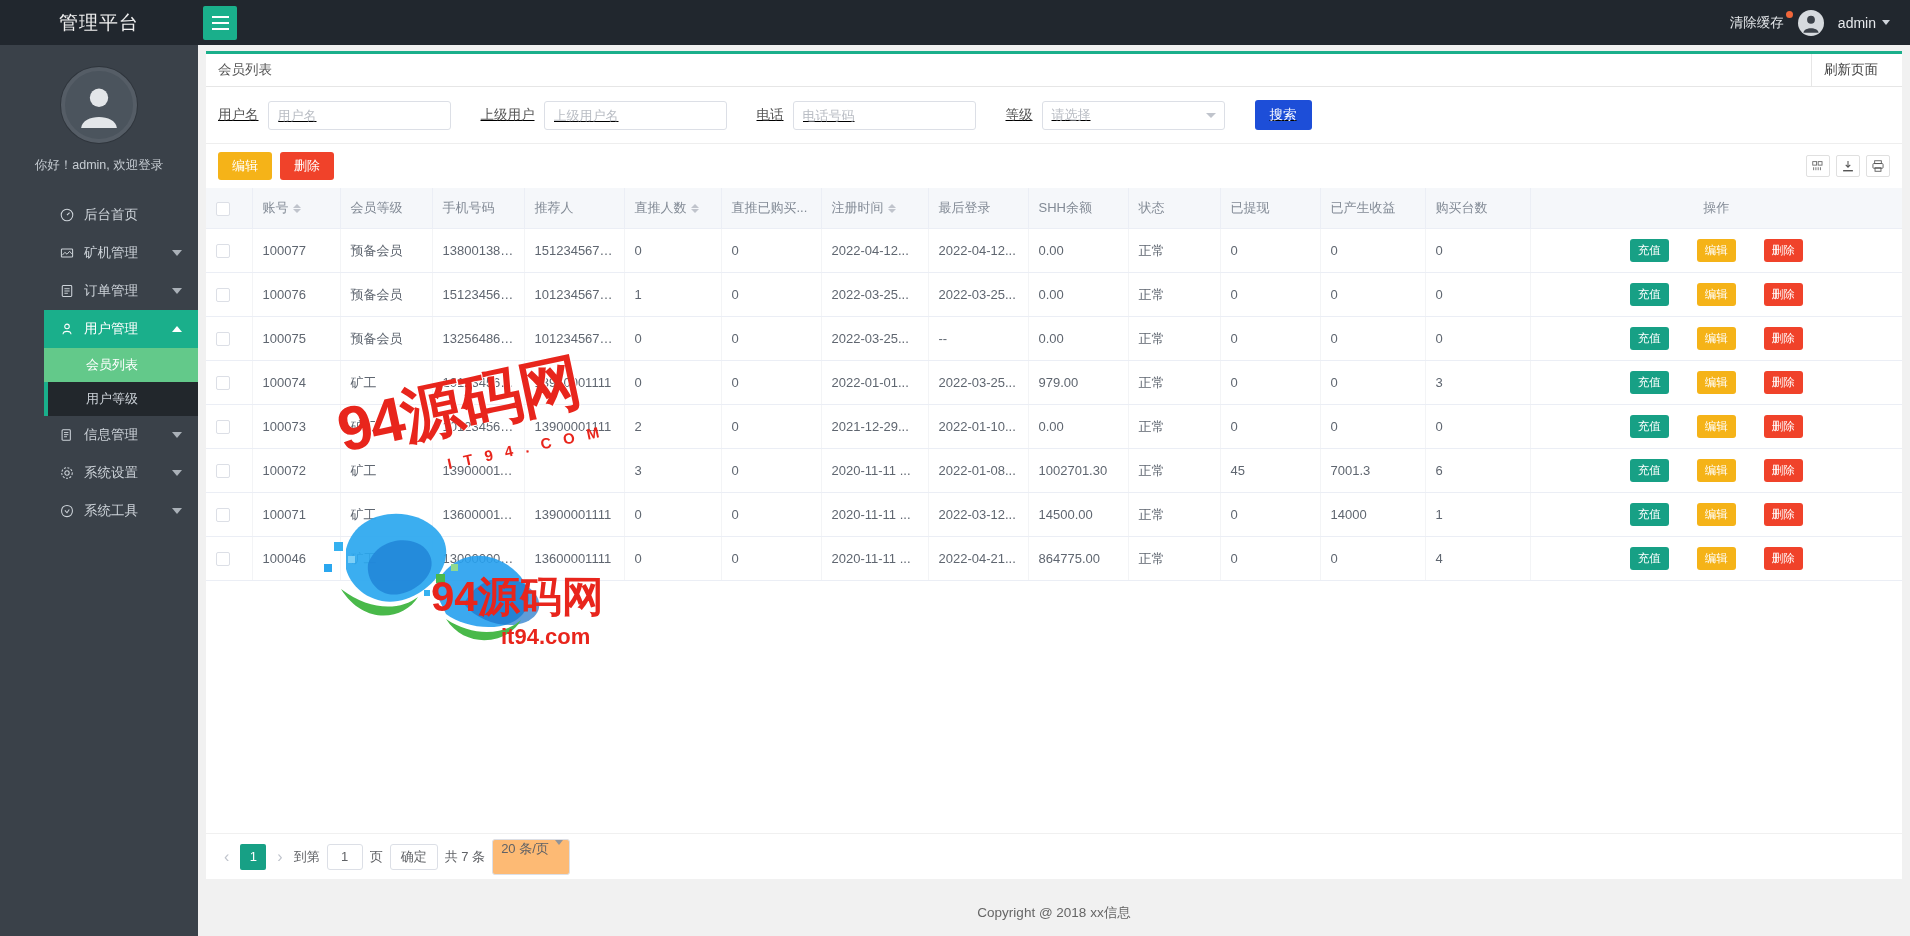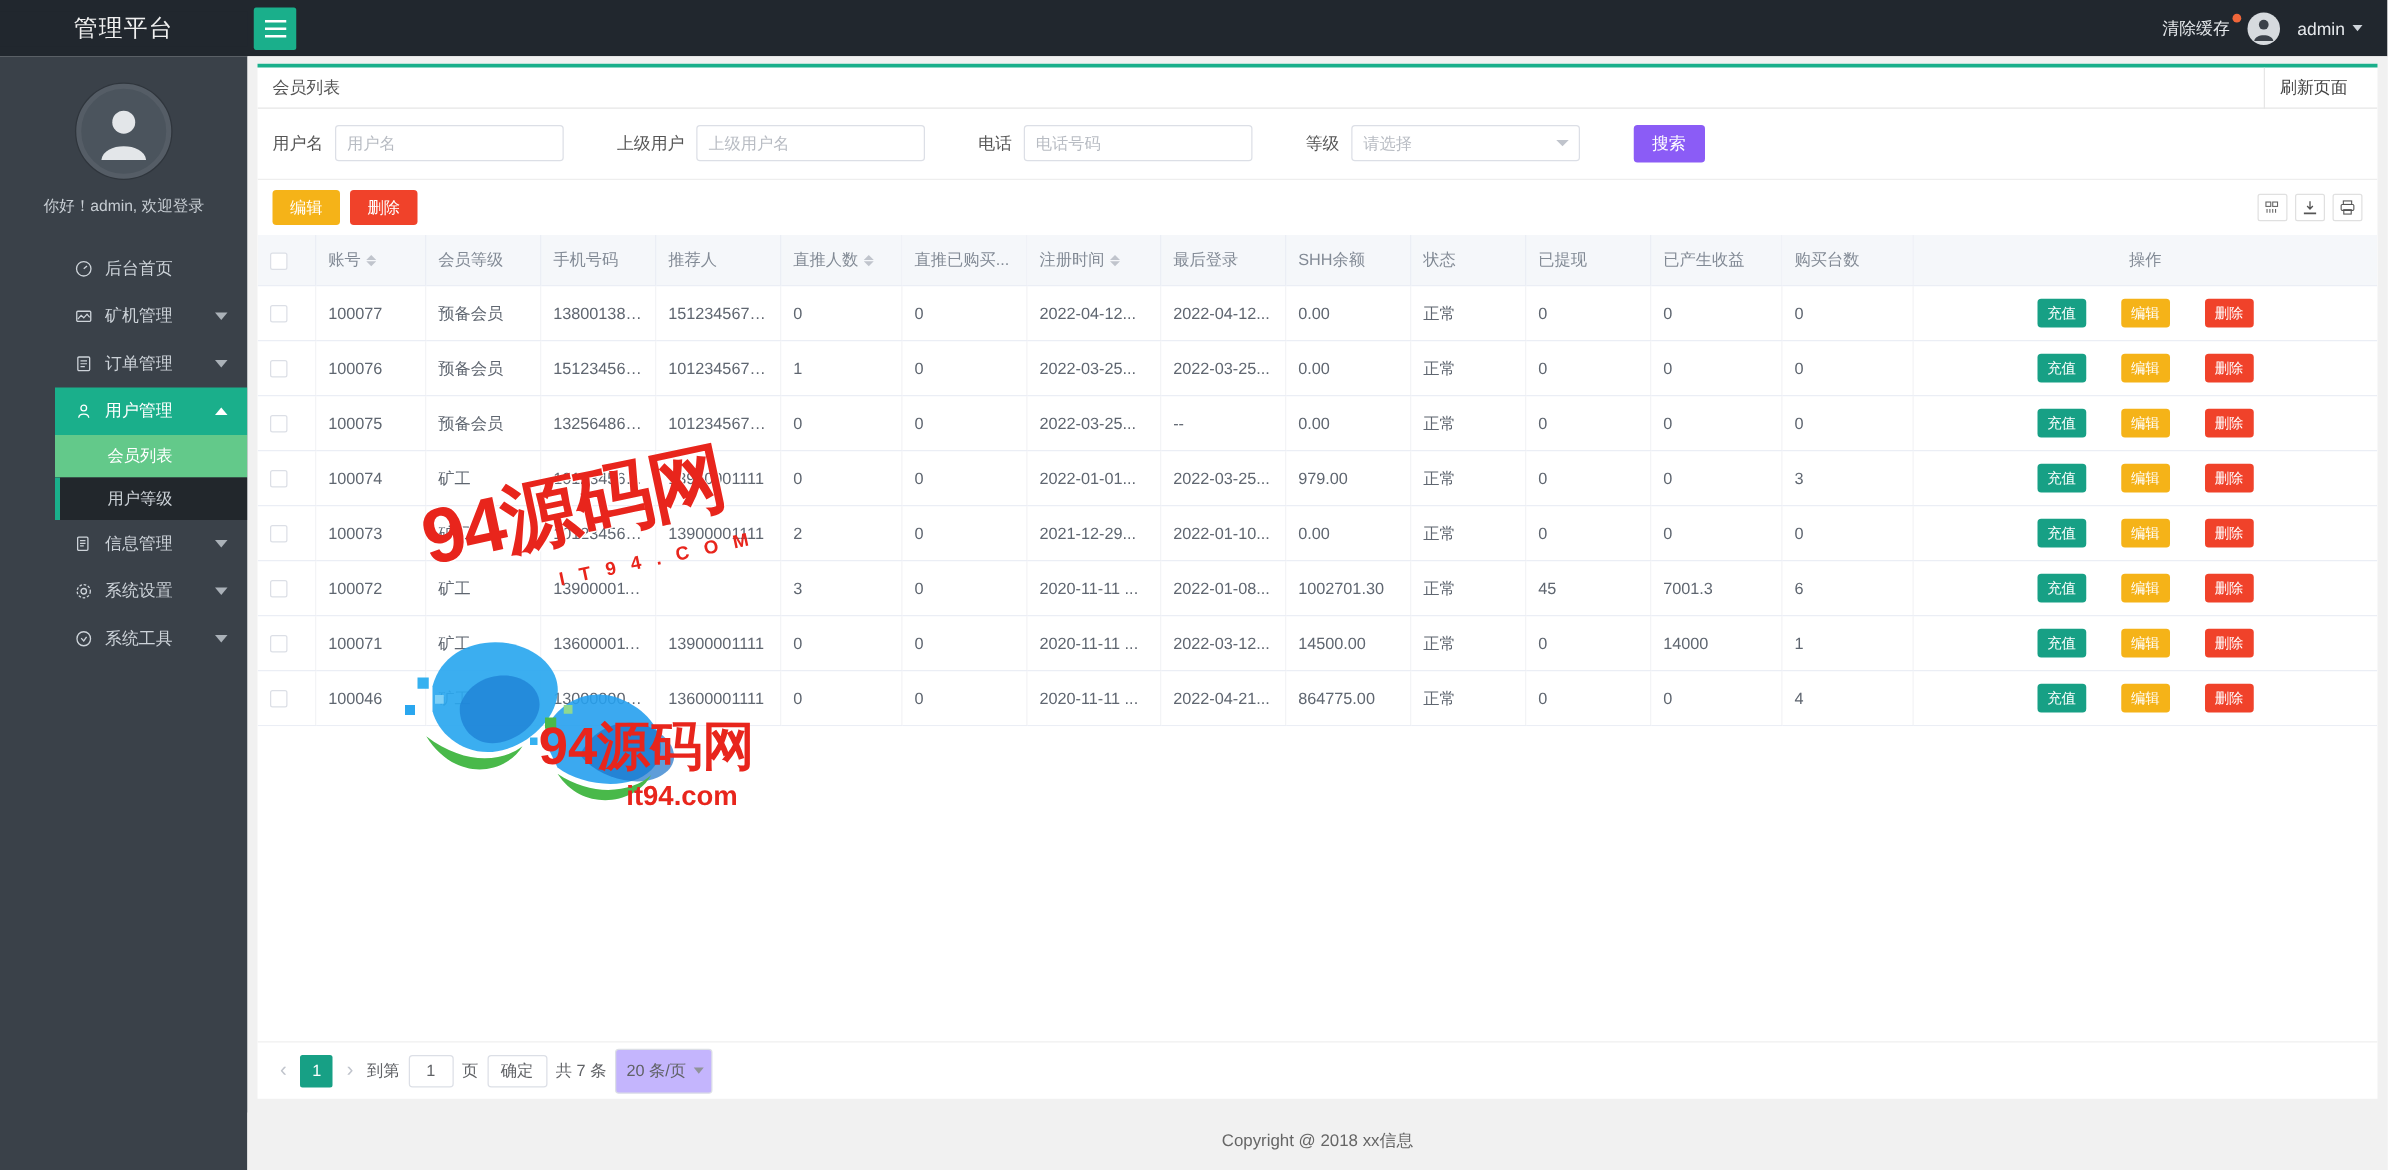--- a/index.html
+++ b/index.html
@@ -97,22 +97,22 @@
     display: flex; align-items: center; padding: 0 12px;
     font-size: 13.5px; color: #555; justify-content: space-between;
   }
   .refresh-btn {
     font-size: 13.5px; color: #444; border-left: 1px solid #e6e6e6;
     padding: 0 12px; height: 33px; display: flex; align-items: center; cursor: pointer;
   }
 
   
   .searchbar {
-    display: flex; align-items: flex-start; gap: 13px;
-    padding: 13px 12px; border-bottom: 1px solid #eee;
+    display: flex; align-items: center; gap: 0;
+    padding: 13px 12px; border-bottom: 1px solid #eee; text-decoration: underline;
   }
   .fgroup { display: flex; align-items: center; margin-right: 30px; }
   .fgroup label { font-size: 13.5px; color: #555; margin-right: 9px; white-space: nowrap; }
   .fgroup input {
     height: 29px; border: 1px solid #dcdfe6; border-radius: 3px;
     padding: 0 9px; font-size: 13px; color: #333; outline: none;
     font-family: inherit; background: #fff;
   }
   .fgroup input::placeholder { color: #b8bcc3; }
   .inp-w { width: 183px; }
@@ -120,21 +120,21 @@
     width: 183px; height: 29px; border: 1px solid #dcdfe6; border-radius: 3px;
     display: flex; align-items: center; padding: 0 9px; font-size: 13px;
     color: #b8bcc3; cursor: pointer; position: relative; background: #fff;
   }
   .select-box .caret {
     position: absolute; right: 8px; width: 0; height: 0;
     border-left: 5px solid transparent; border-right: 5px solid transparent;
     border-top: 5px solid #c0c4cc;
   }
   .btn-search {
-    height: 30px; background: #8b5cf6; color: #fff; border: none;
+    height: 30px; background: #1d4ed8; color: #fff; border: none;
     border-radius: 3px; padding: 0 15px; font-size: 13.5px; cursor: pointer;
     font-family: inherit;
   }
 
   
   .toolbar {
     display: flex; align-items: center; padding: 8px 12px;
     justify-content: space-between;
   }
   .tb-left { display: flex; gap: 8px; }
@@ -224,23 +224,23 @@
   .pg-label { font-size: 13px; color: #606266; }
   .pg-input {
     width: 36px; height: 26px; border: 1px solid #dcdfe6; border-radius: 3px;
     text-align: center; font-size: 13px; color: #606266; outline: none; font-family: inherit;
   }
   .pg-confirm {
     height: 26px; border: 1px solid #dcdfe6; border-radius: 3px; background: #fff;
     font-size: 13px; color: #606266; padding: 0 10px; cursor: pointer; font-family: inherit;
   }
   .pg-size {
-    height: 36px; border: 1px solid #dcdfe6; border-radius: 3px; background: #c4b5fd;
+    height: 36px; border: 1px solid #dcdfe6; border-radius: 3px; background: #fdba74;
     font-size: 13px; color: #606266; padding: 0 20px 0 8px; cursor: pointer;
-    display: flex; align-items: center; position: relative;
+    display: flex; align-items: flex-start; position: relative;
   }
   .pg-size .caret2 {
     position: absolute; right: 6px; width: 0; height: 0;
     border-left: 4px solid transparent; border-right: 4px solid transparent;
     border-top: 5px solid #909399;
   }
 
   
   .footer {
     position: absolute; bottom: 0; left: 198px; right: 0; height: 46px;

